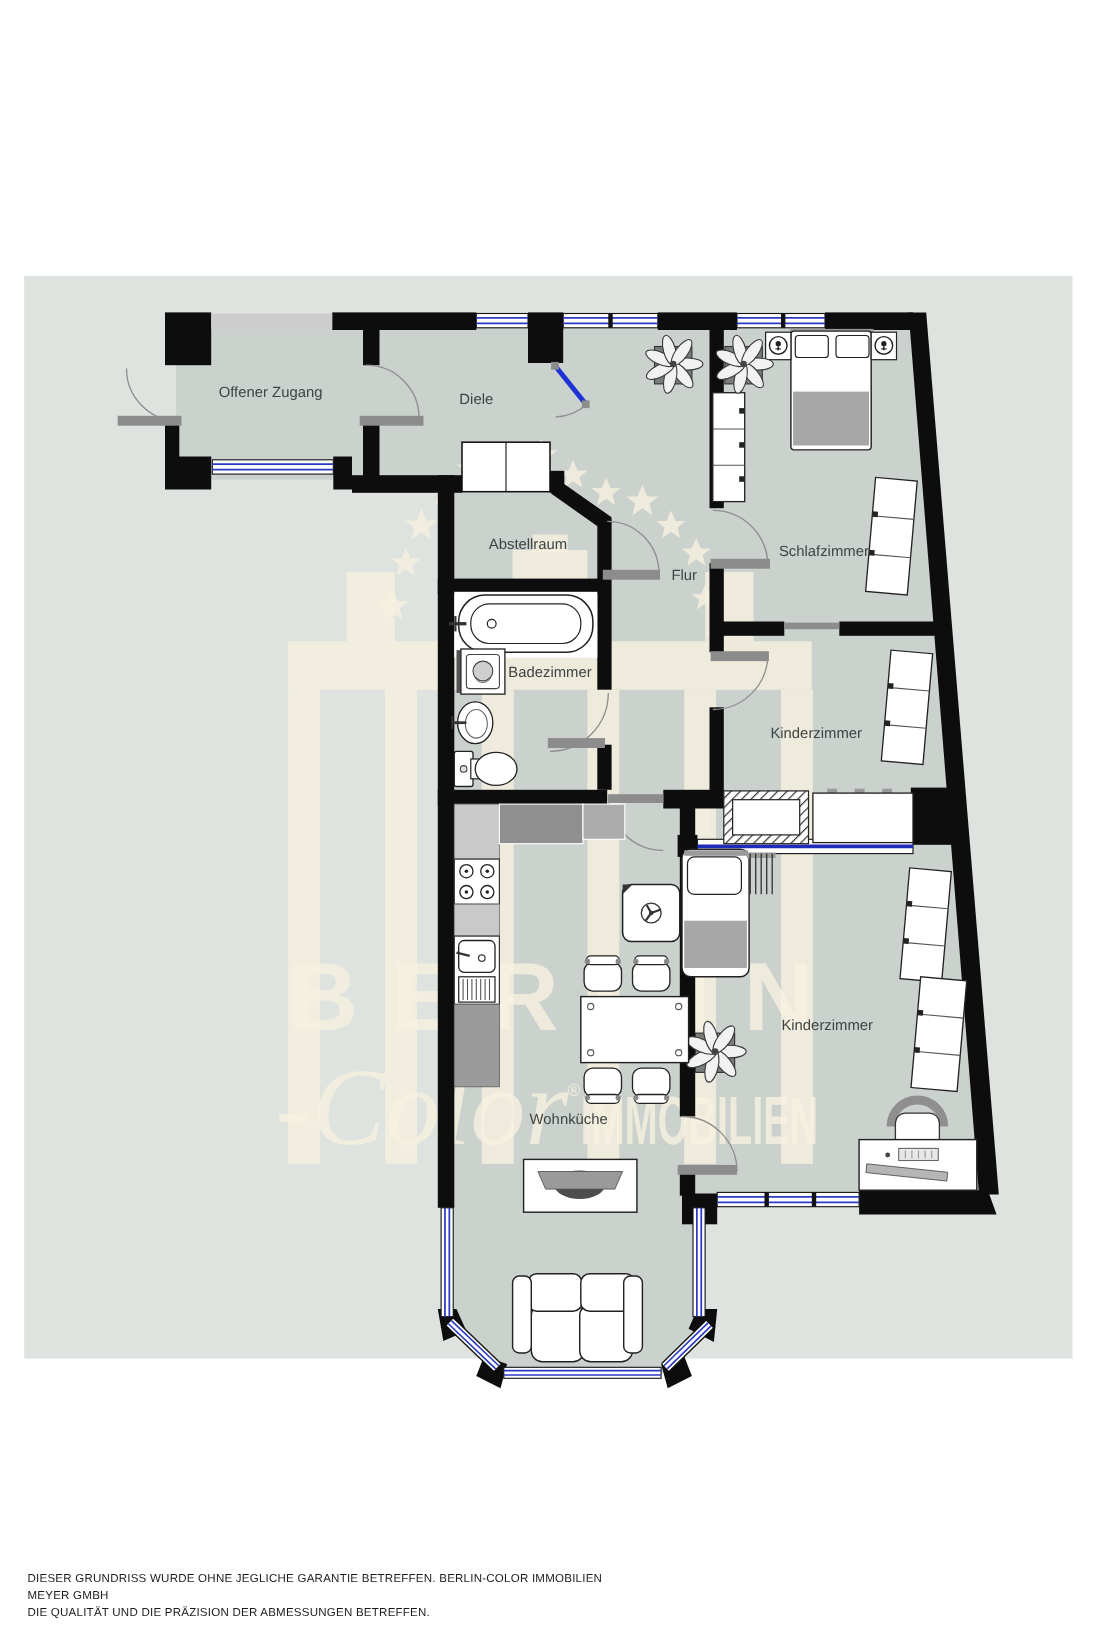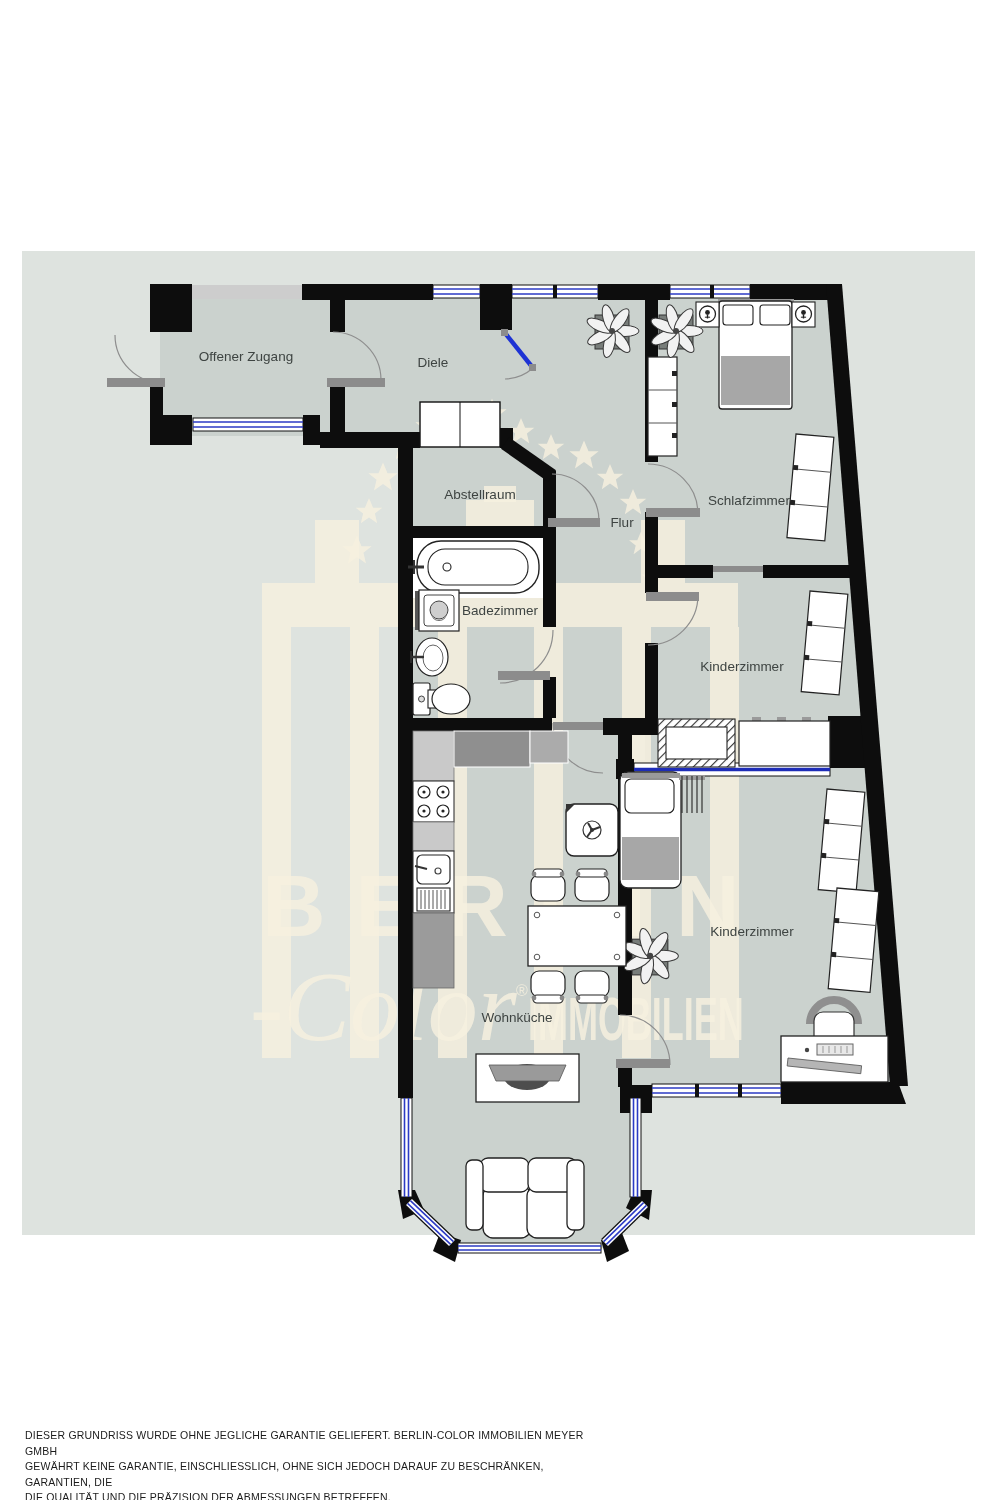--- a/index.html
+++ b/index.html
@@ -467,17 +467,16 @@
     <text class="room-label" x="622" y="527">Flur</text>
     <text class="room-label" x="500" y="615">Badezimmer</text>
     <text class="room-label" x="749" y="505">Schlafzimmer</text>
     <text class="room-label" x="742" y="671">Kinderzimmer</text>
     <text class="room-label" x="752" y="936">Kinderzimmer</text>
     <text class="room-label" x="517" y="1022">Wohnküche</text>
   </g>
 </svg>
 
   <div class="disclaimer">
-    <div>DIESER GRUNDRISS WURDE OHNE JEGLICHE GARANTIE GELIEFERT. BERLIN-COLOR IMMOBILIEN MEYER GMBH</div>
-    <div>GEWÄHRT KEINE GARANTIE, EINSCHLIESSLICH, OHNE SICH JEDOCH DARAUF ZU BESCHRÄNKEN, GARANTIEN, DIE</div>
+    <div>DIESER GRUNDRISS WURDE OHNE JEGLICHE GARANTIE BETREFFEN. BERLIN-COLOR IMMOBILIEN MEYER GMBH</div>
     <div>DIE QUALITÄT UND DIE PRÄZISION DER ABMESSUNGEN BETREFFEN.</div>
   </div>
 </div>
 
 </body></html>

